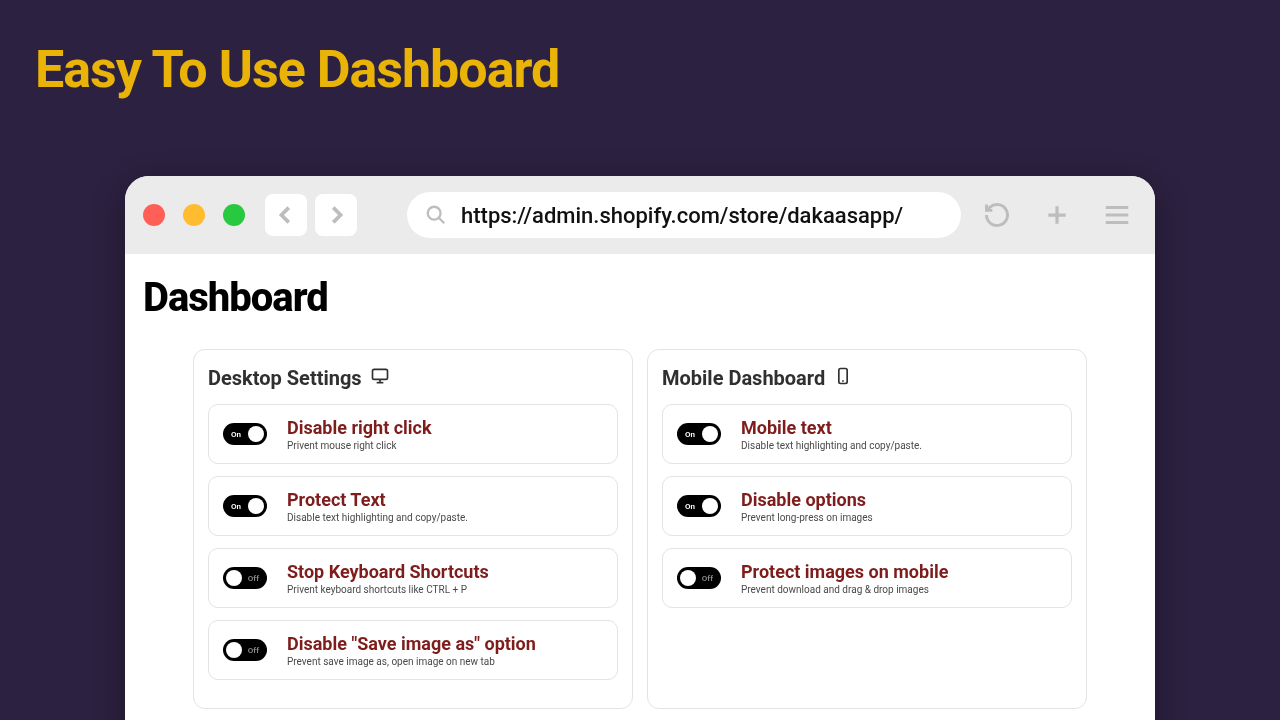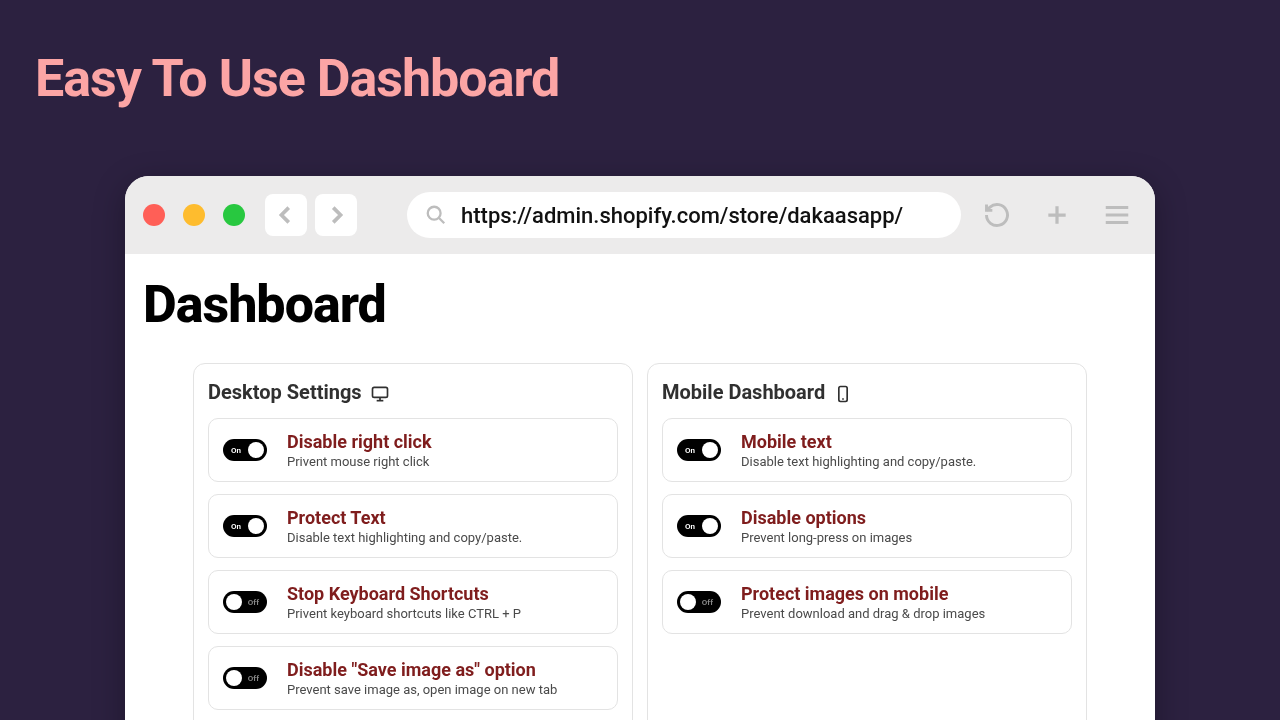--- a/index.html
+++ b/index.html
@@ -5,27 +5,27 @@
   * { box-sizing: border-box; margin: 0; padding: 0; }
   body {
     font-family: -apple-system, BlinkMacSystemFont, "Segoe UI", Roboto, Helvetica, Arial, sans-serif;
     background: #2c2140;
     width: 1280px;
     height: 720px;
     overflow: hidden;
     position: relative;
   }
   .hero-title {
-    color: #fca5a5;
+    color: #eab308;
     font-size: 52px;
     font-weight: 700;
     letter-spacing: -1px;
     position: absolute;
     left: 35px;
-    top: 48px;
+    top: 39px;
   }
   .browser-window {
     position: absolute;
     left: 125px;
     top: 176px;
     width: 1030px;
     background: #ffffff;
     border-radius: 24px 24px 0 0;
     overflow: hidden;
     box-shadow: 0 8px 32px rgba(0,0,0,0.3);
@@ -97,41 +97,41 @@
     align-items: center;
     justify-content: center;
     cursor: pointer;
   }
   .page {
     background: #ffffff;
     padding: 20px 18px 0 18px;
     height: 600px;
   }
   .page-title {
-    font-size: 52px;
+    font-size: 40px;
     font-weight: 800;
     color: #000000;
     margin-bottom: 28px;
     letter-spacing: -1px;
   }
   .panels {
     display: flex;
     gap: 14px;
     padding: 0 50px;
   }
   .panel {
     flex: 1;
     border: 1px solid #e3e3e3;
     border-radius: 12px;
     padding: 16px 14px;
     background: #ffffff;
   }
   .panel-header {
     display: flex;
-    align-items: flex-end;
+    align-items: flex-start;
     gap: 8px;
     margin-bottom: 14px;
   }
   .panel-header h2 {
     font-size: 20px;
     font-weight: 700;
     color: #303030;
   }
   .panel-header svg { width: 20px; height: 20px; }
   .setting-row {
@@ -177,21 +177,21 @@
   }
   .toggle.on .knob { right: 3px; }
   .toggle.off .knob { left: 3px; }
   .setting-text h3 {
     font-size: 18px;
     font-weight: 700;
     color: #7f1d1d;
     margin-bottom: 2px;
   }
   .setting-text p {
-    font-size: 13px;
+    font-size: 10px;
     color: #4a4a4a;
   }
 </style>
 </head>
 <body>
 
 <h1 class="hero-title">Easy To Use Dashboard</h1>
 
 <div class="browser-window">
   <div class="browser-chrome">

